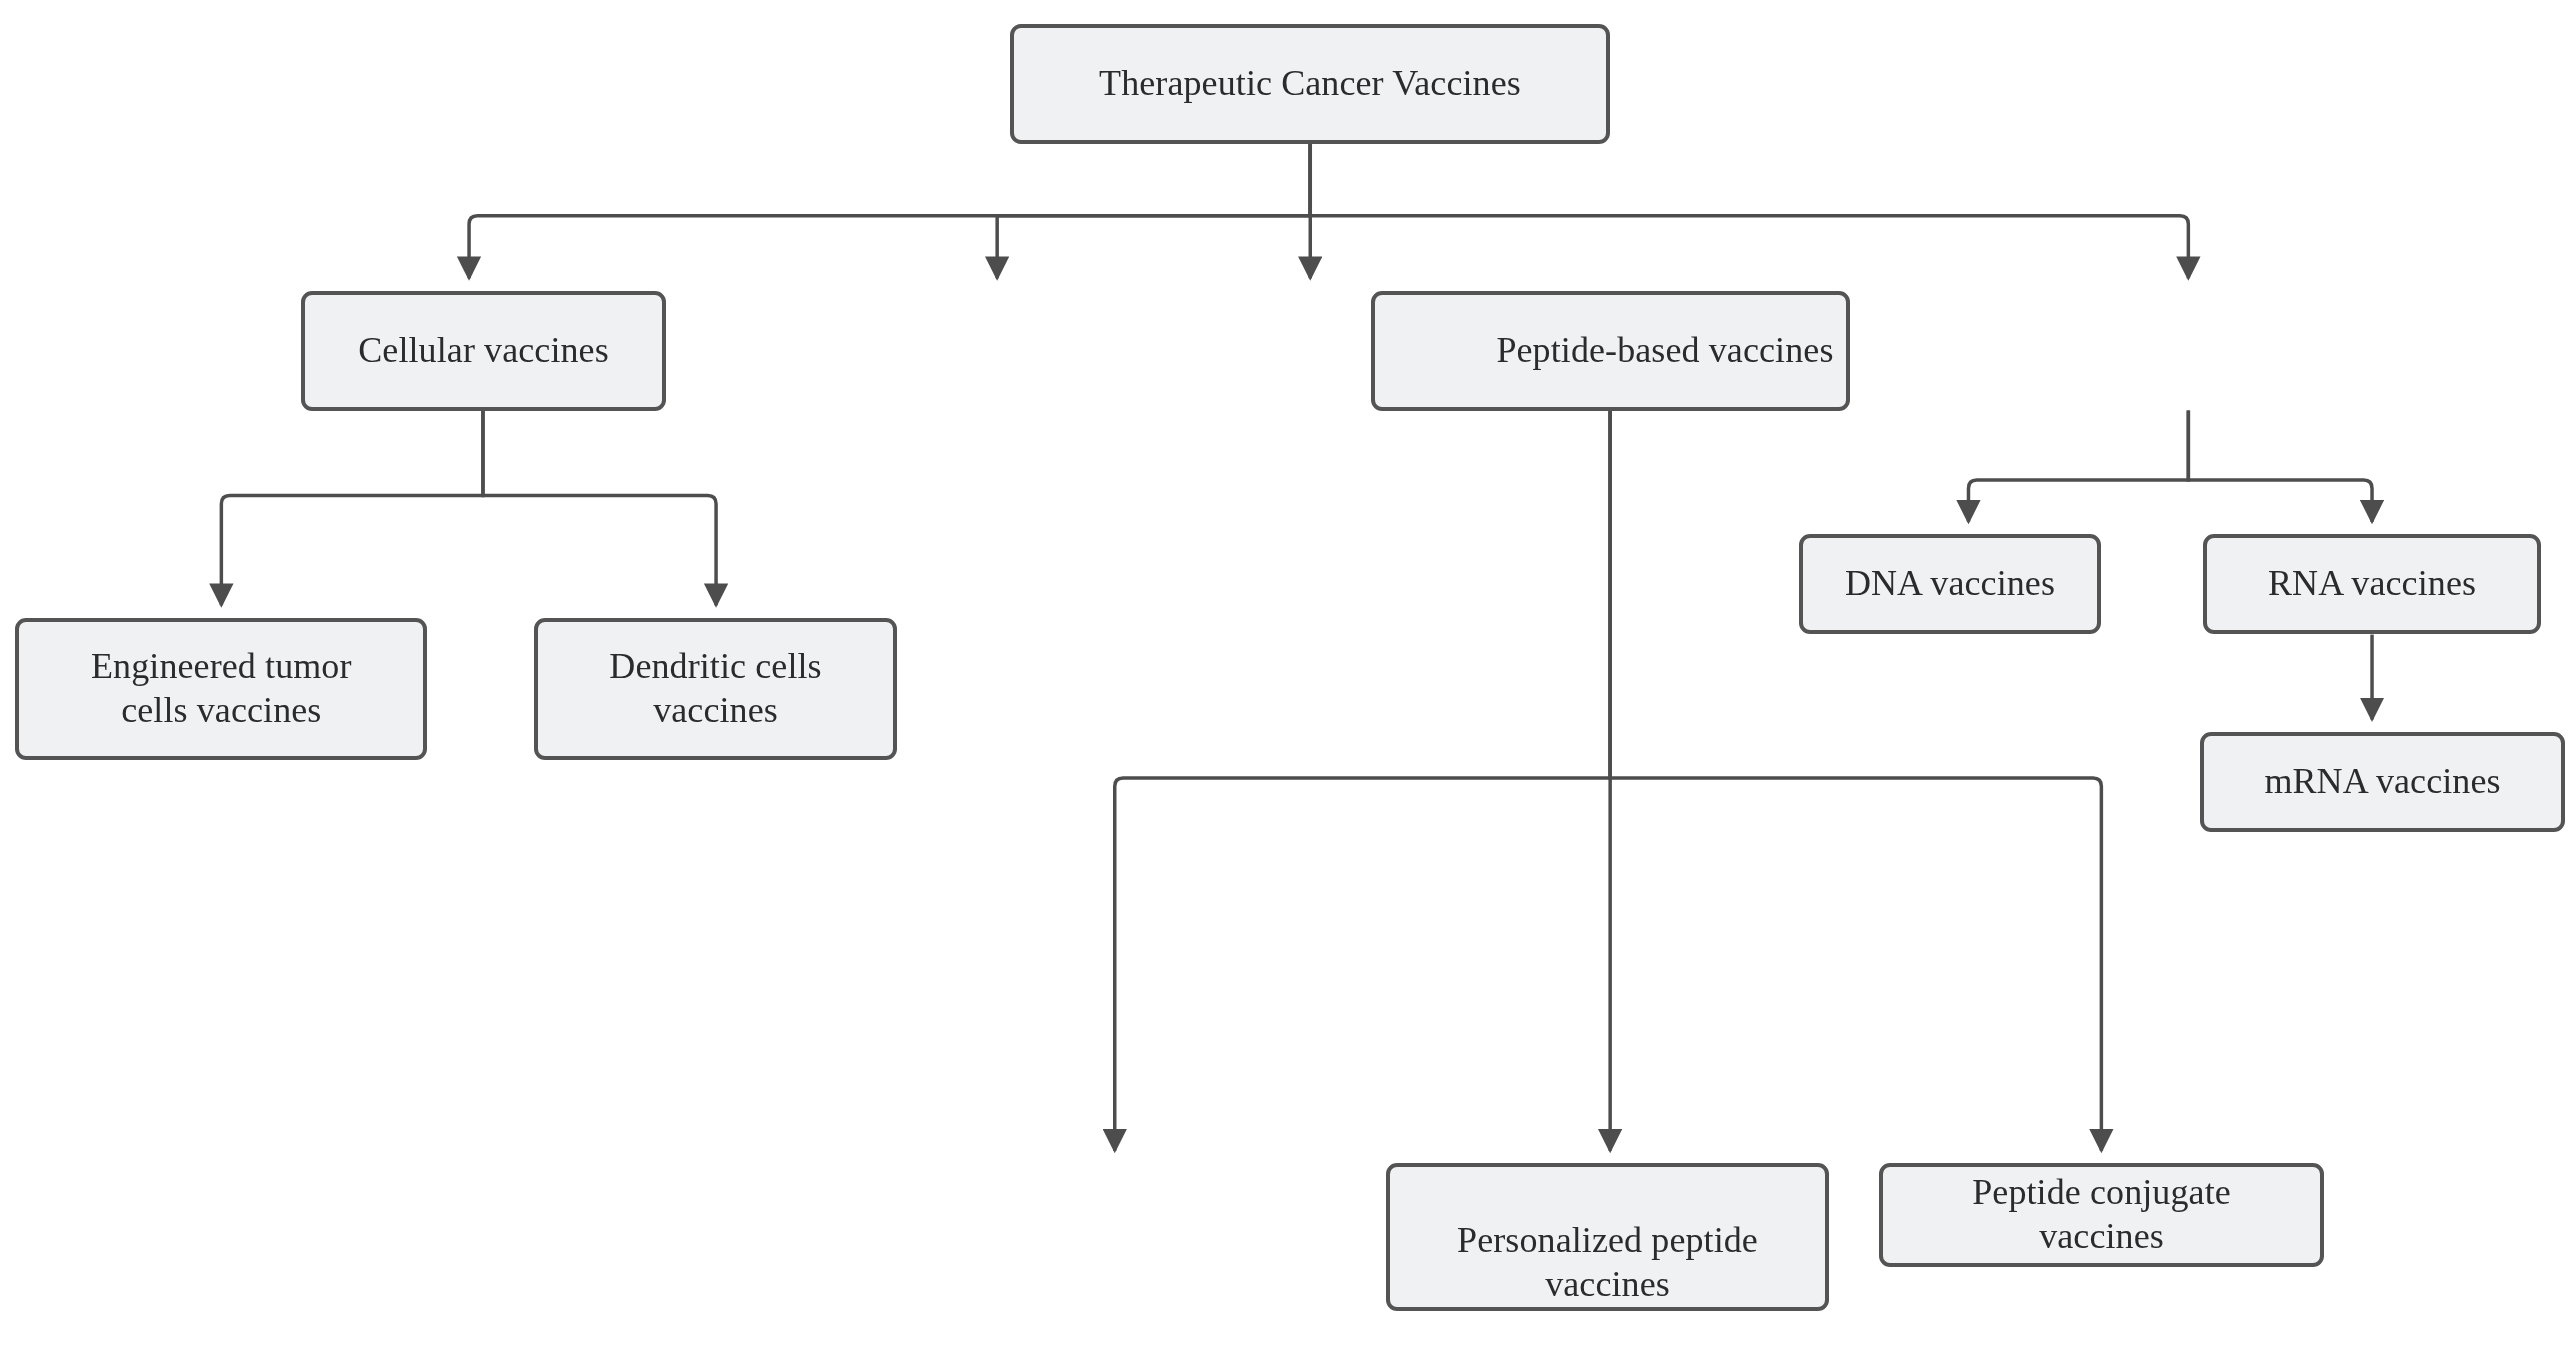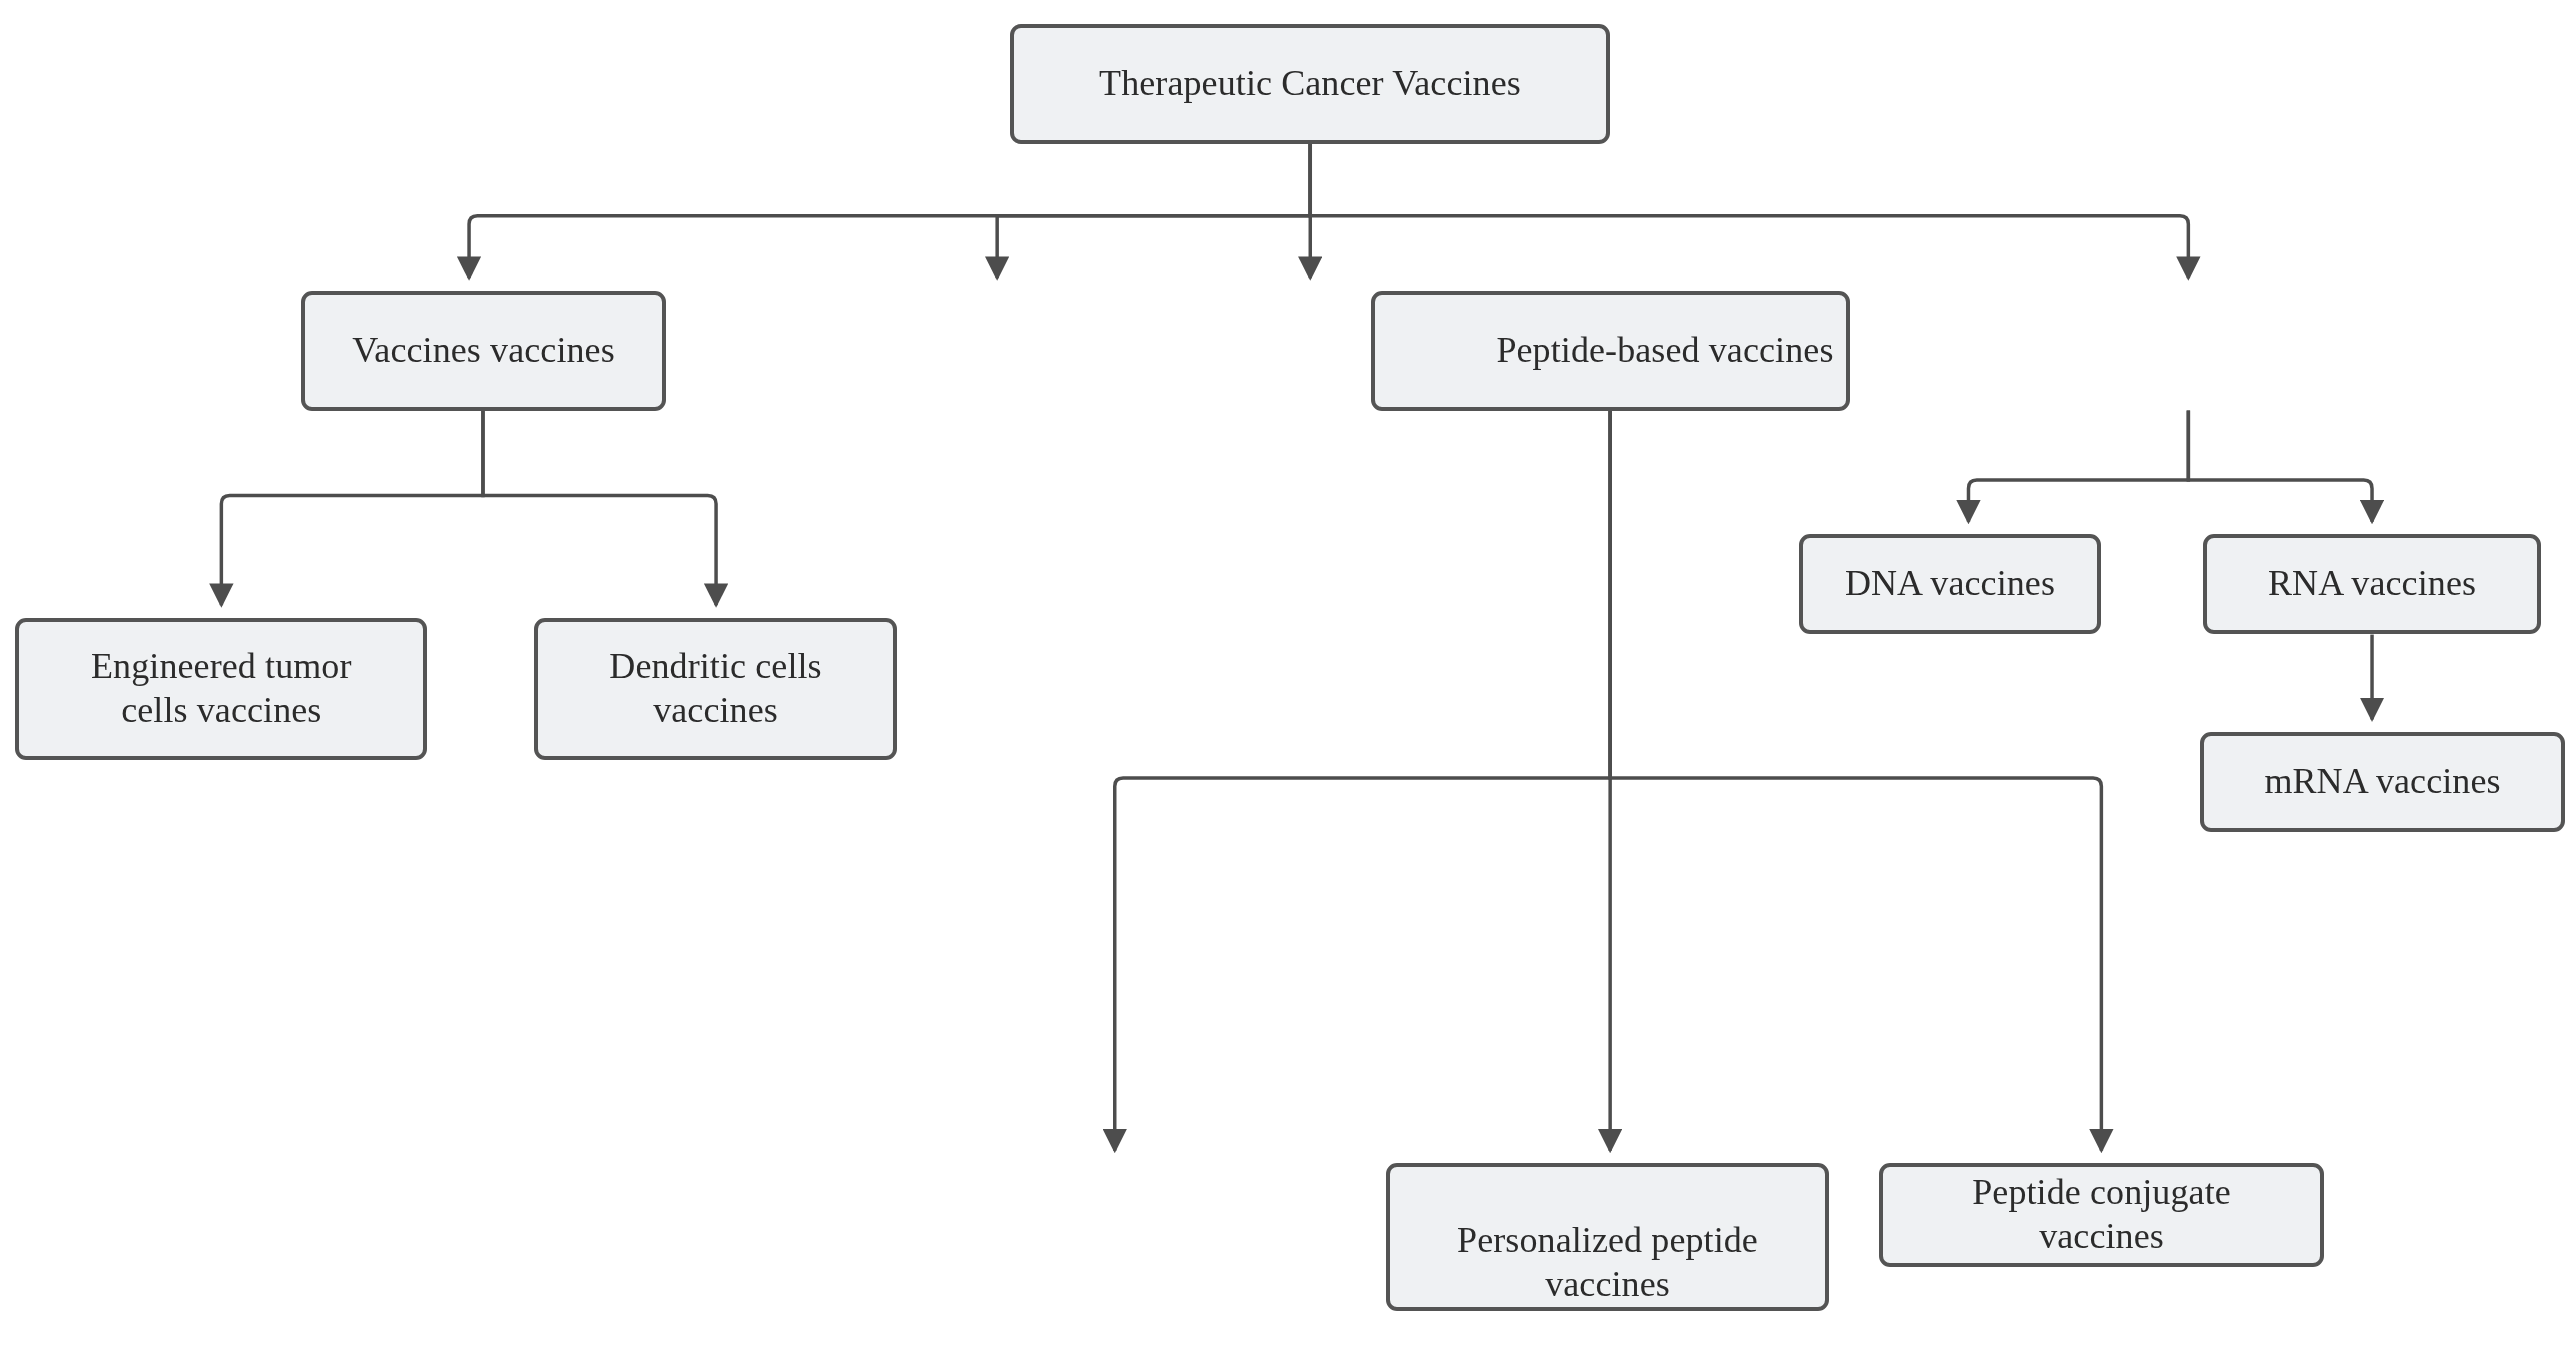--- a/index.html
+++ b/index.html
@@ -65,21 +65,21 @@
       <path d="M 2314 590 L 2314 1118 L 1614 1118 Q 1602 1118 1602 1130 L 1602 1654"></path>
       <path d="M 2314 590 L 2314 1654"></path>
       <path d="M 2314 590 L 2314 1118 L 3008 1118 Q 3020 1118 3020 1130 L 3020 1654"></path>
     </g>
   </svg>
 
   <div class="node" style="left: 1010px; top: 8.4px; width: 600px; height: 120px; margin-top: 16px;">
     <span class="label">Therapeutic Cancer Vaccines</span>
   </div>
   <div class="node" style="left: 301px; top: 291px; width: 365px; height: 120px;">
-    <span class="label">Vaccines vaccines</span>
+    <span class="label">Cellular vaccines</span>
   </div>
   <div class="node" style="left: 1371px; top: 291px; width: 479px; height: 120px; justify-content: flex-end;">
     <span class="label">Peptide-based vaccines</span>
   </div>
   <div class="node" style="left: 15.3px; top: 618px; width: 412px; height: 142px;">
     <span class="label">Engineered tumor
 cells vaccines</span>
   </div>
   <div class="node" style="left: 534px; top: 618px; width: 363px; height: 142px;">
     <span class="label">Dendritic cells

